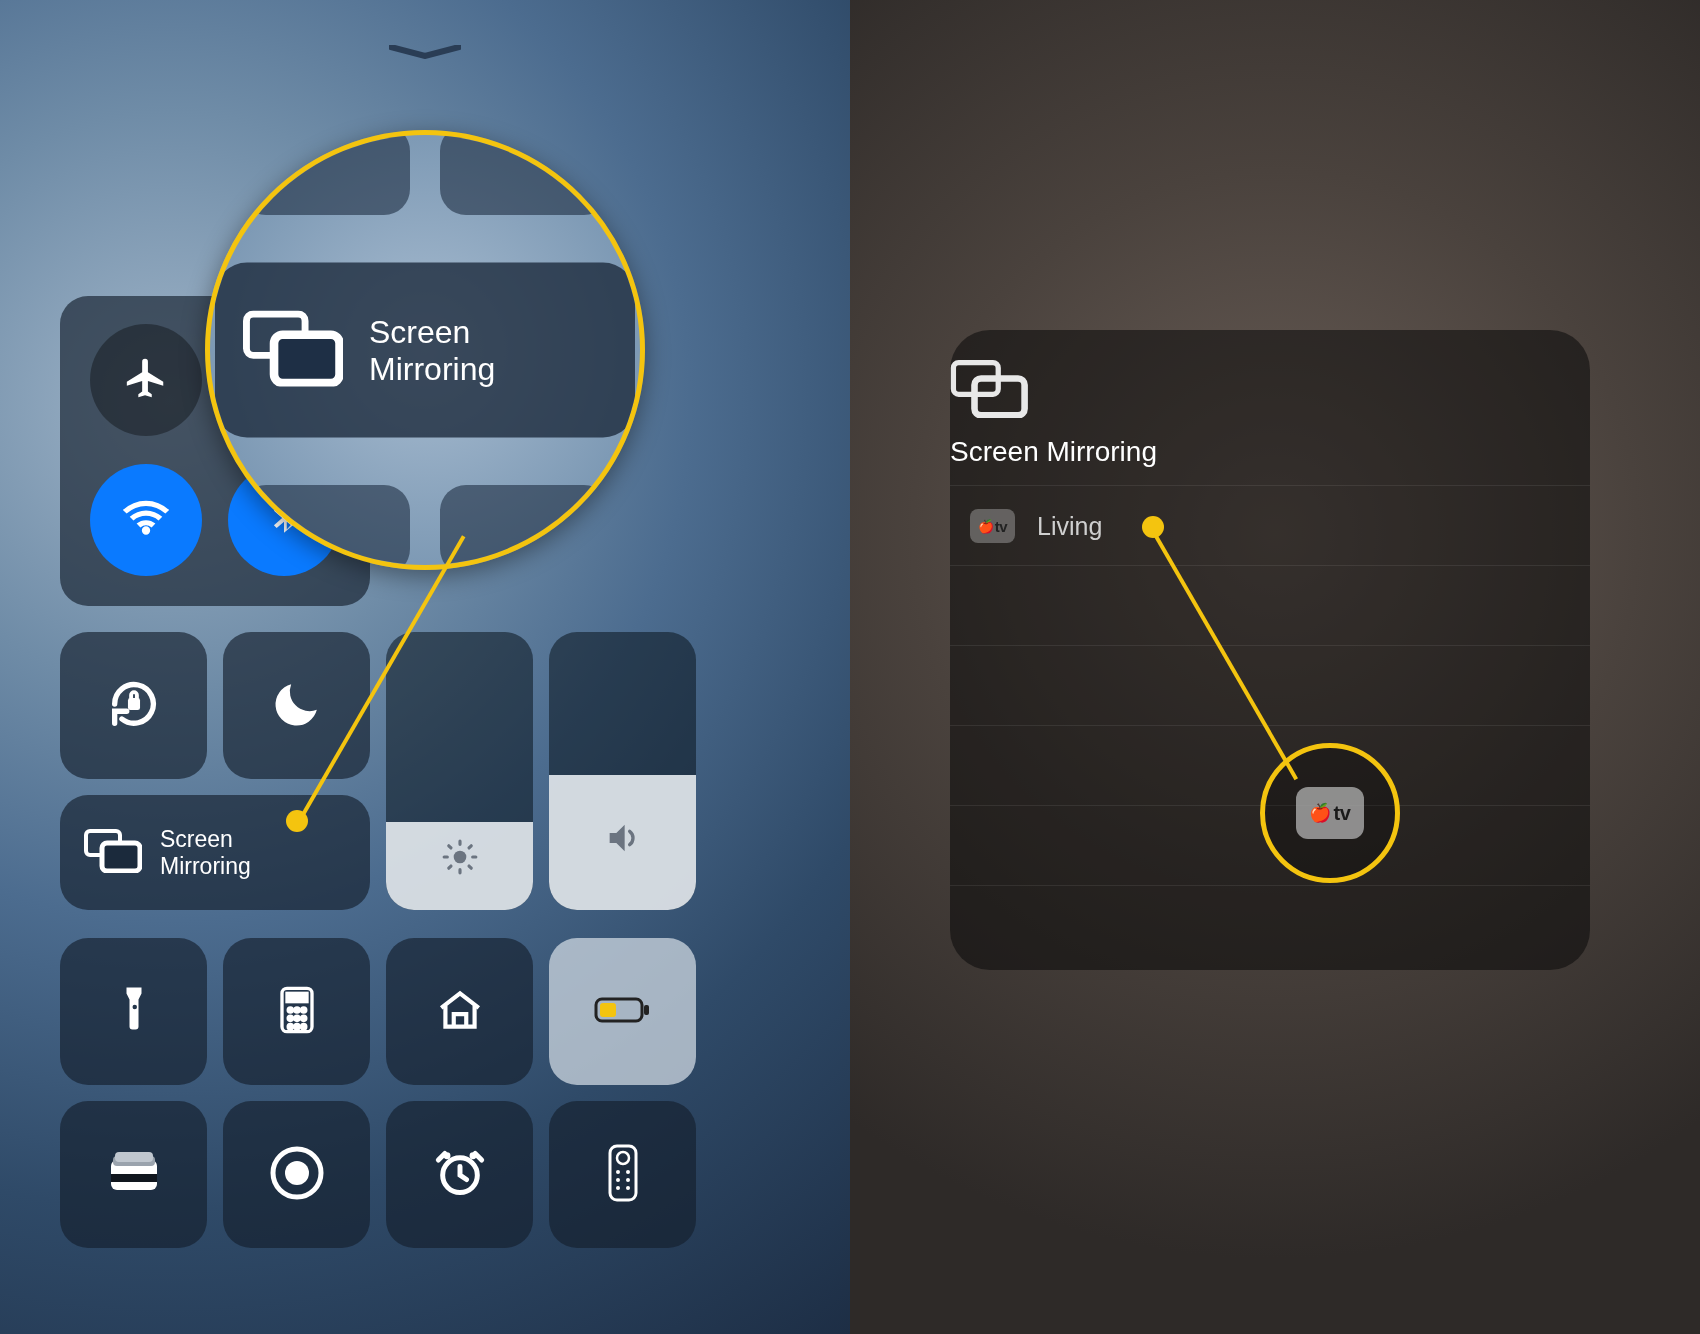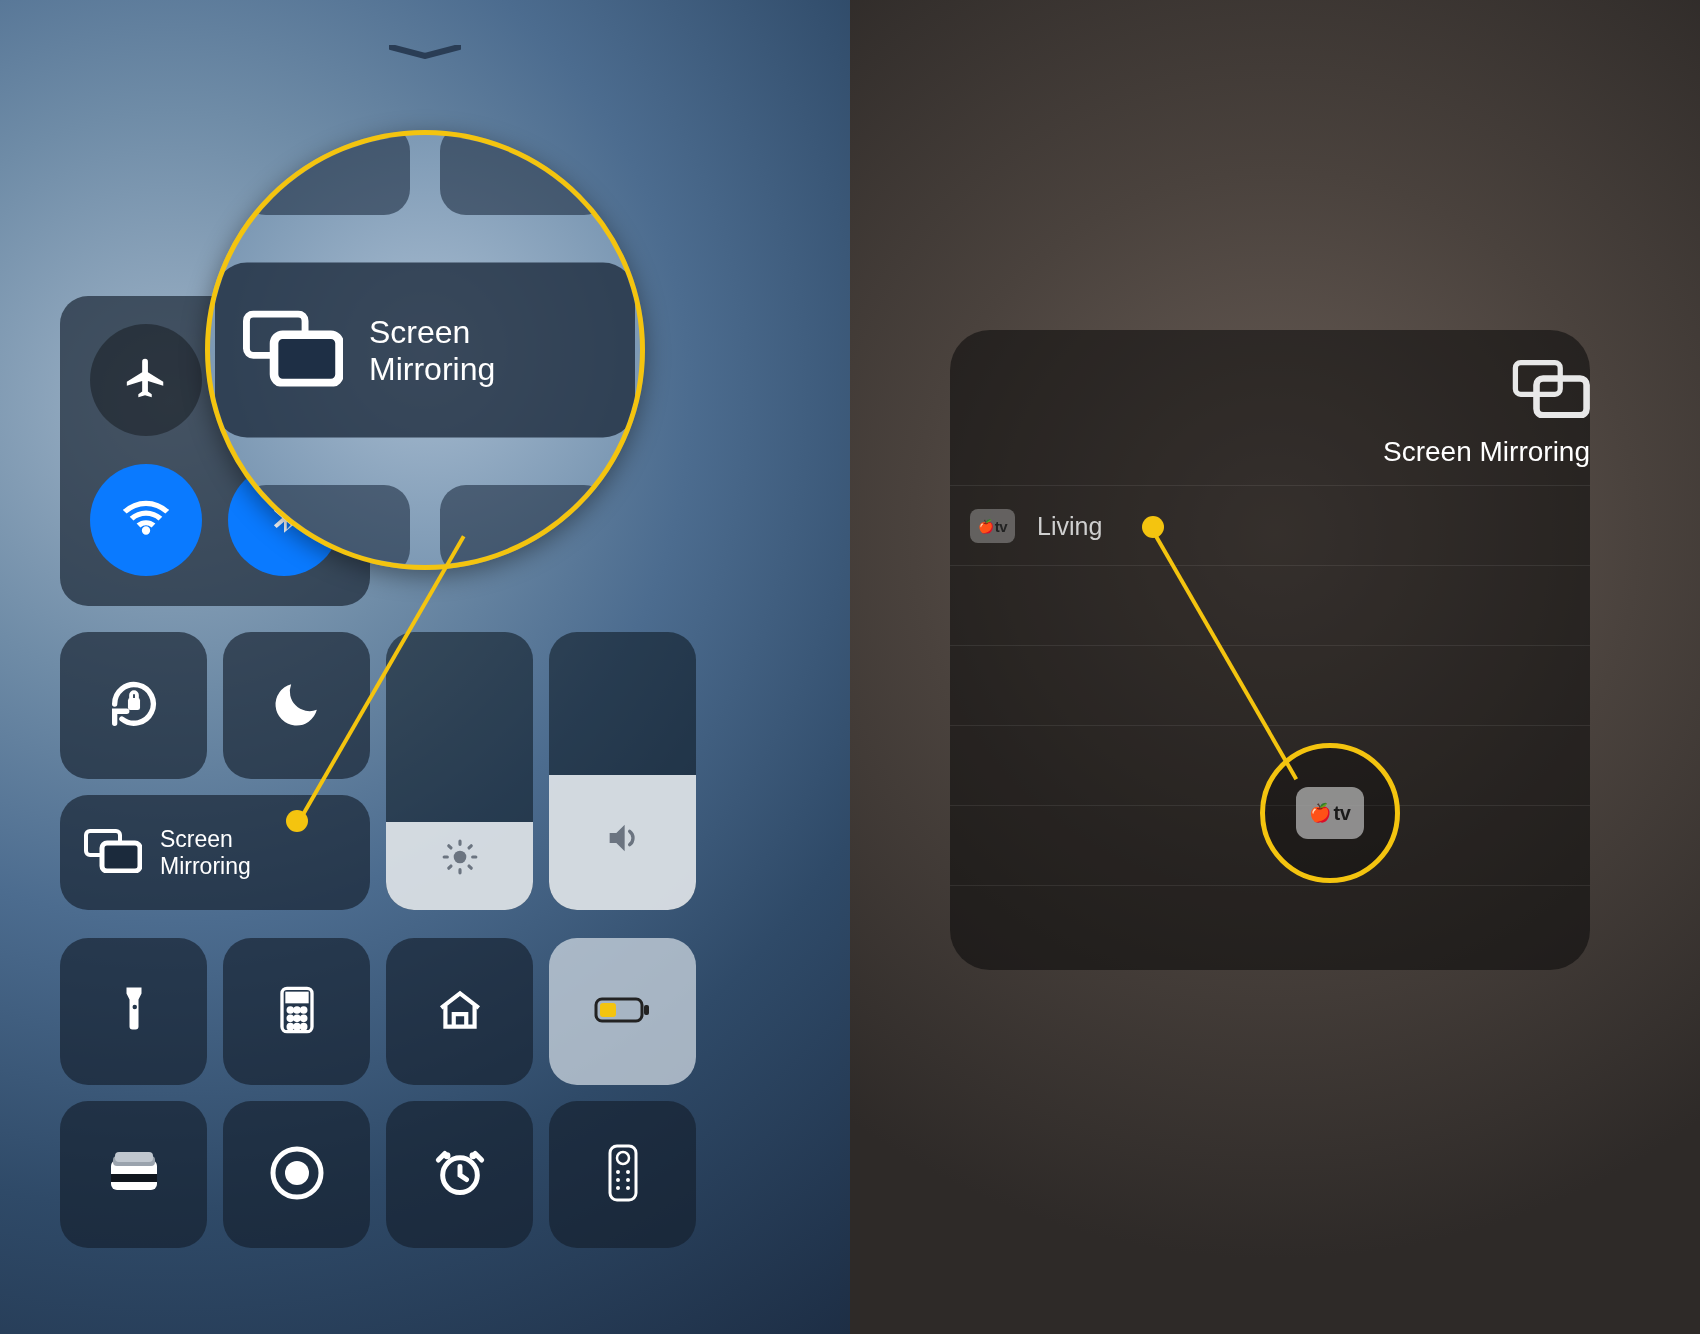--- a/index.html
+++ b/index.html
@@ -16,21 +16,21 @@
 .zoomL{left:205px;top:130px;width:430px;height:430px;}
 .zoomInner{position:absolute;left:50%;top:50%;transform:translate(-50%,-50%);}
 .anchor{position:absolute;width:22px;height:22px;background:#f4c40f;border-radius:50%;z-index:30;}
 .lead{position:absolute;background:#f4c40f;transform-origin:top left;z-index:25;height:4px;}
 .label{color:#fff;font-size:23px;line-height:1.15;}
 .labelBig{color:#fff;font-size:32px;line-height:1.15;}
 
 .iconWrap{position:absolute;top:50%;left:50%;transform:translate(-50%,-50%);}
 
 .panelR{position:absolute;left:100px;top:330px;width:640px;height:640px;border-radius:40px;background:rgba(10,10,10,0.55);}
-.panelR .hdr{position:absolute;left:0;right:0;top:30px;text-align:right;color:#fff;}
+.panelR .hdr{position:absolute;left:0;right:0;top:30px;text-align:left;color:#fff;}
 .panelR .hdr .t{margin-top:14px;font-size:28px;}
 .panelR .row{position:absolute;left:0;right:0;height:80px;border-top:1px solid rgba(255,255,255,0.08);display:flex;align-items:center;padding-left:20px;color:#cfcfcf;font-size:25px;}
 .atvChip{width:45px;height:34px;border-radius:8px;background:rgba(170,170,170,0.45);display:flex;align-items:center;justify-content:center;margin-right:22px;font-size:15px;color:#222;letter-spacing:-0.5px;}
 .zoomR{position:absolute;left:310px;top:413px;width:130px;height:130px;border:5px solid #f4c40f;border-radius:50%;background:rgba(0,0,0,0.25);display:flex;align-items:center;justify-content:center;}
 .atvChipBig{width:68px;height:52px;border-radius:12px;background:rgba(180,180,180,0.75);display:flex;align-items:center;justify-content:center;font-size:20px;color:#1a1a1a;letter-spacing:-0.5px;}
 </style>
 </head>
 <body>
 
 <div class="stage">

